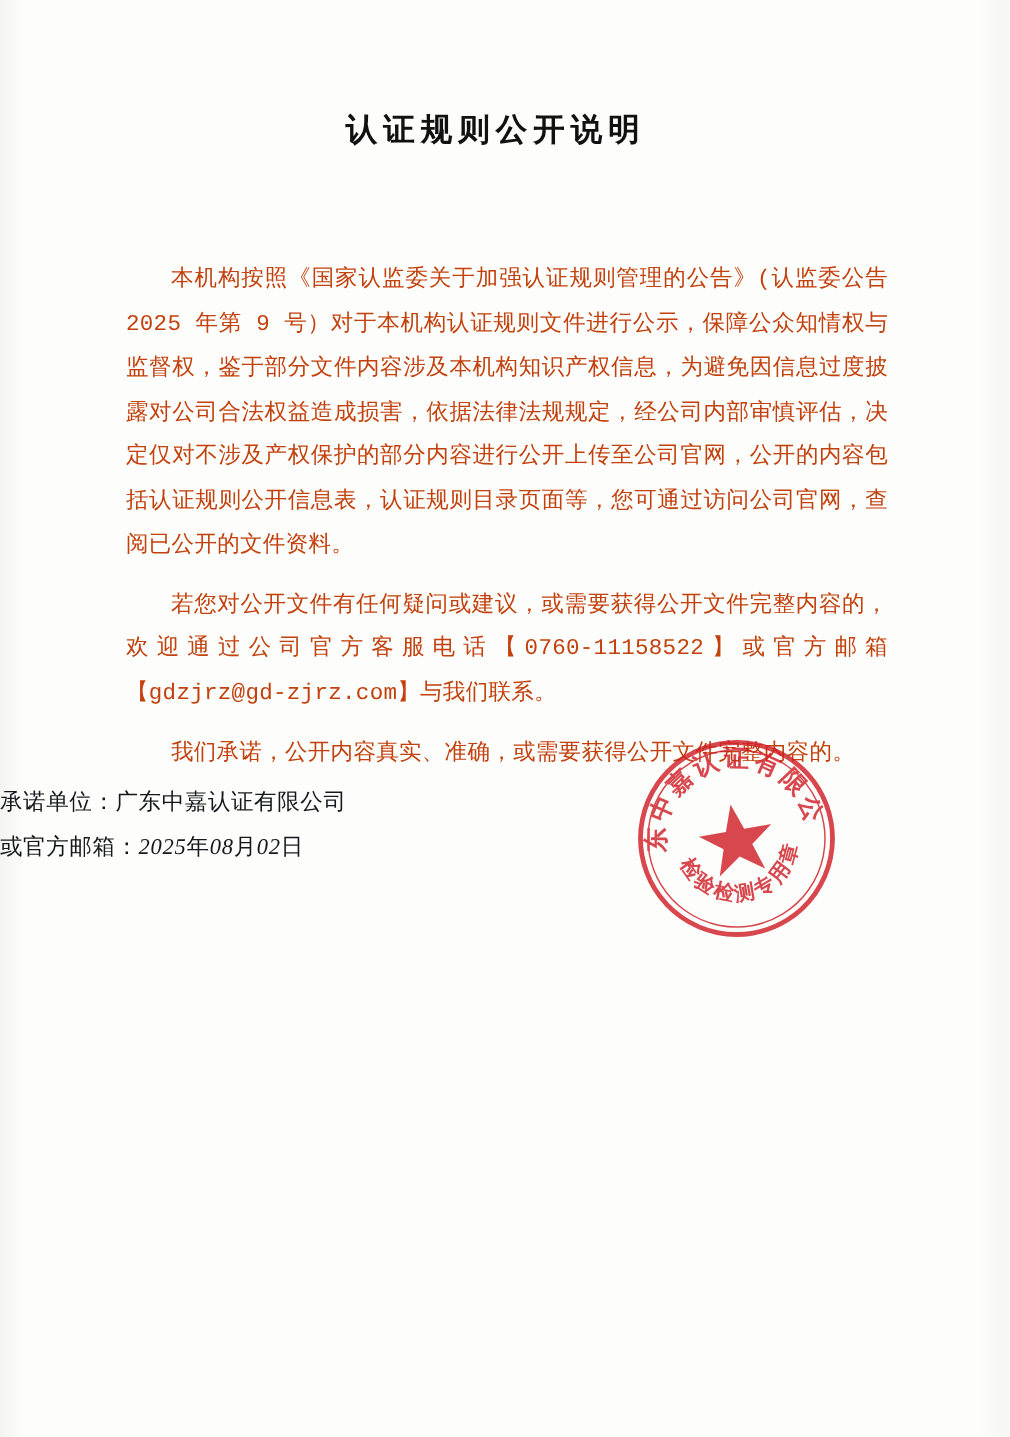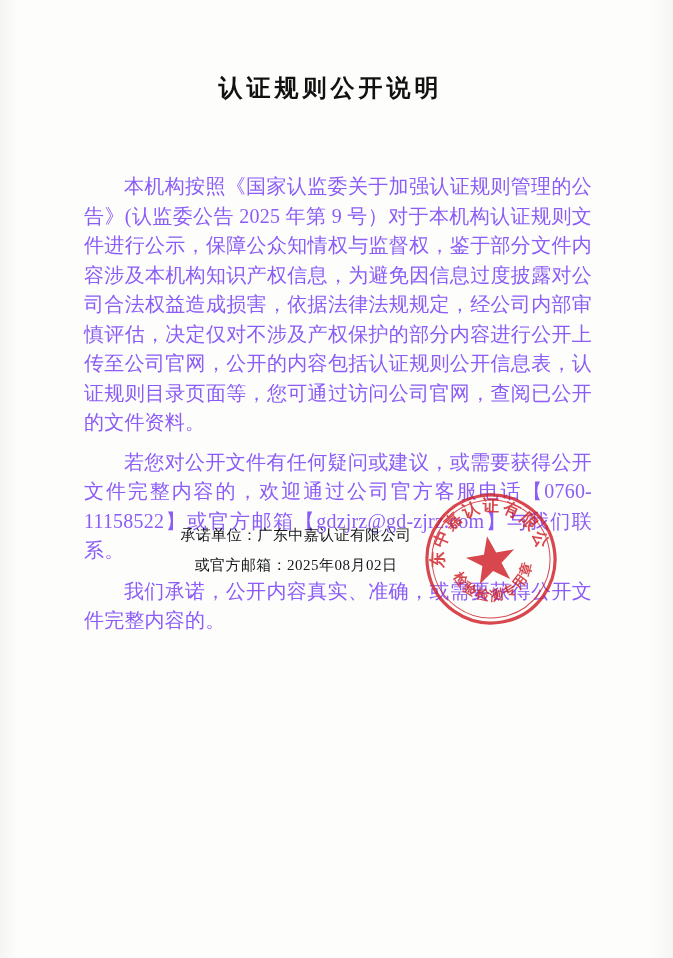--- a/index.html
+++ b/index.html
@@ -37,64 +37,66 @@
     background: linear-gradient(to left, rgba(0,0,0,0.03), rgba(0,0,0,0));
     pointer-events: none;
   }
 
   .doc-title {
     position: absolute;
     top: 72px;
     left: 0;
     right: 12px;
     text-align: center;
-    font-size: 24px;
+    font-size: 21px;
     font-weight: bold;
     letter-spacing: 4px;
     font-family: "Liberation Serif", "DejaVu Serif", serif;
     color: #111;
   }
 
   .body-block {
     position: absolute;
     top: 172px;
     left: 84px;
     width: 508px;
   }
 
   .para {
-    font-size: 20px;
+    font-size: 15px;
     line-height: 29.5px;
     text-align: justify;
     text-justify: inter-ideograph;
     text-indent: 2em;
     margin: 0 0 10px 0;
-    color: #8b5cf6;
+    color: #c2410c;
     letter-spacing: 0.2px;
+    font-family: Liberation Mono, monospace;
   }
   .para.tight {
     margin-bottom: 11px;
   }
 
   .sign-block {
     position: absolute;
     top: 520px;
     left: 0;
     width: 592px;
-    text-align: center;
+    text-align: left;
   }
   .sign-line {
     font-size: 15px;
     line-height: 30px;
     letter-spacing: 0.4px;
     color: #15171a;
     white-space: nowrap;
   }
   .sign-date .num {
     letter-spacing: 0.5px;
+    font-style: italic;
   }
 
   
   .seal {
     position: absolute;
     left: 424px;
     top: 492px;
     width: 134px;
     height: 134px;
     transform: rotate(-10deg);

